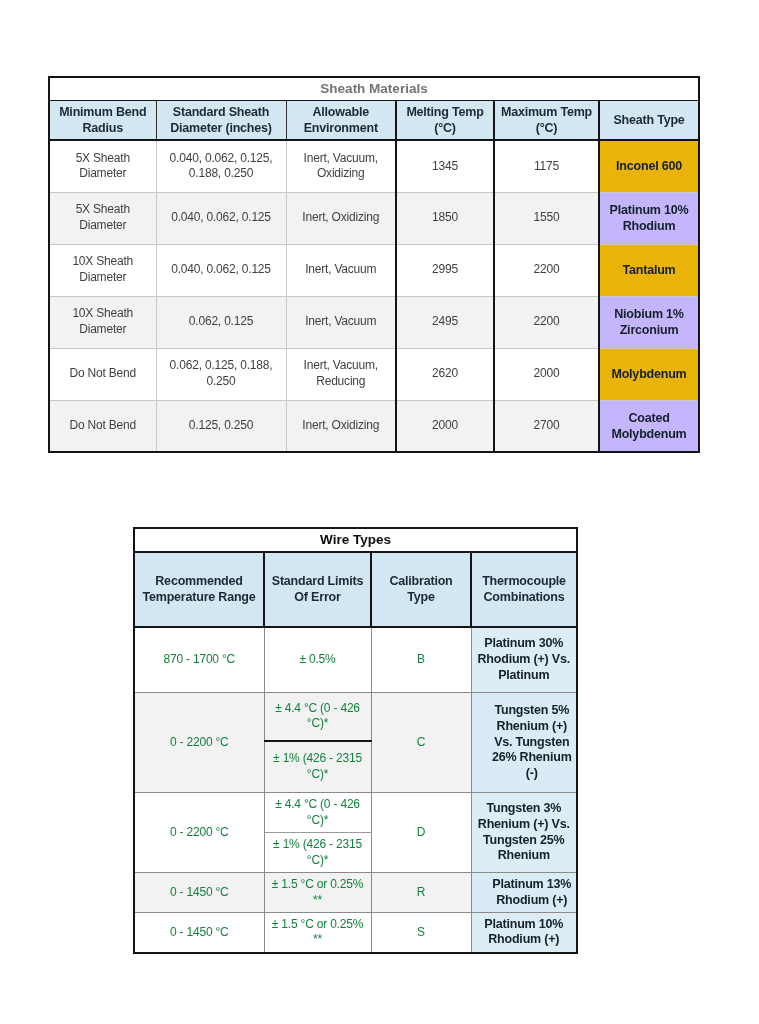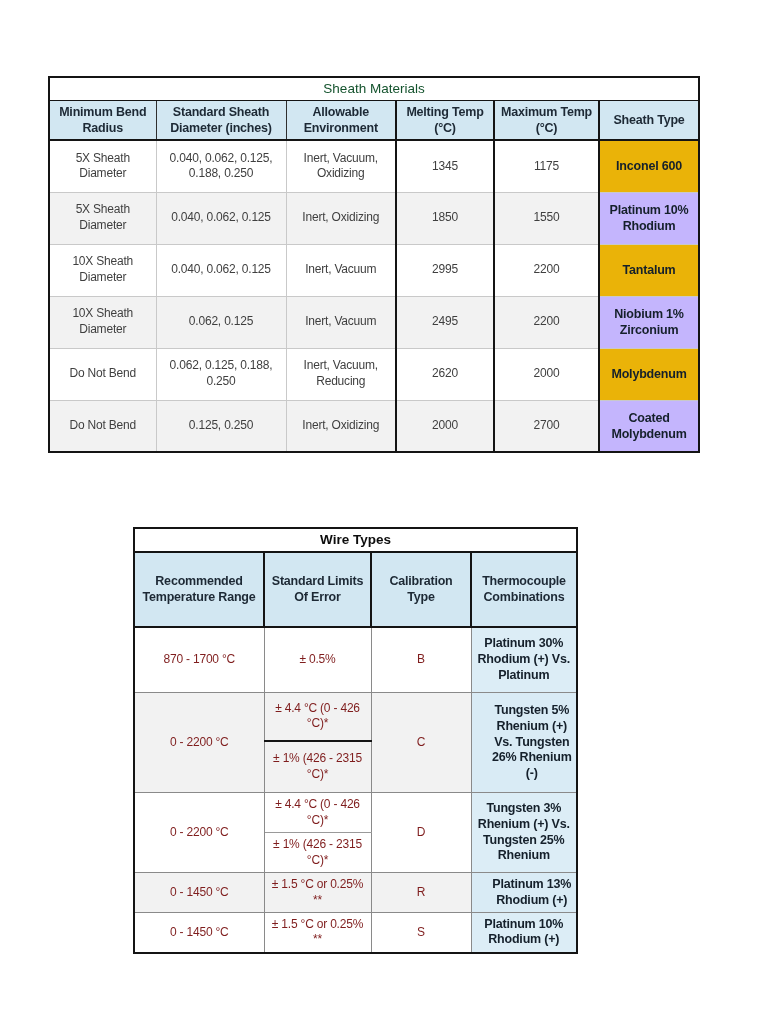--- a/index.html
+++ b/index.html
@@ -10,21 +10,21 @@
     color: #3f3f3f;
   }
   .page { position: absolute; inset: 0; background: #ffffff; }
 
   table { border-collapse: collapse; table-layout: fixed; position: absolute; background: #fff; }
   td { text-align: center; vertical-align: middle; padding: 2px 4px; font-size: 12px; line-height: 1.3; letter-spacing: -0.2px; }
 
   
   .sheath-table { left: 48px; top: 76px; width: 650px; border: 2px solid #141414; }
   .sheath-table .title-cell {
-    font-size: 13.5px; font-weight: normal; color: #14532d; height: 22px;
+    font-size: 13.5px; font-weight: bold; color: #737373; height: 22px;
     border-bottom: 1px solid #141414; background: #ffffff; letter-spacing: 0; margin-left: 12px;
   }
   .sheath-table .hdr td {
     background: #d2e7f2; color: #1d2935; font-weight: bold; font-size: 12.5px;
     height: 40px; border: 1px solid #2e2e2e; border-bottom: 2px solid #141414;
   }
   .sheath-table .body-row td { border: 1px solid #c9c9c9; height: 52px; color: #3f3f3f; }
   .sheath-table td.col-melt { border-left: 2px solid #141414 !important; border-right: 2px solid #141414 !important; margin-top: 29px; }
   .sheath-table td.col-stype { border-left: 2px solid #141414 !important; margin-left: 36px; }
   .sheath-table .body-row td.col-stype {
@@ -36,21 +36,21 @@
   
   .wire-table { left: 133px; top: 527px; width: 443px; border: 2px solid #141414; }
   .wire-table .title-cell {
     font-size: 13.5px; font-weight: bold; color: #0d0d0d; height: 21px;
     border-bottom: 1px solid #141414; background: #ffffff; letter-spacing: 0;
   }
   .wire-table .hdr td {
     background: #d2e7f2; color: #1d2935; font-weight: bold; font-size: 12.5px;
     height: 75px; border: 2px solid #141414;
   }
-  .wire-table td { border: 1px solid #8a8a8a; color: #7f1d1d; }
+  .wire-table td { border: 1px solid #8a8a8a; color: #15803d; }
   .wire-table td.col-combo {
     background: #dcedf6; font-weight: bold; color: #15202b; font-size: 12.5px; line-height: 1.25;
   }
   .wire-table .row-alt td { background: #f2f2f2; }
   .wire-table .row-alt td.col-combo { background: #d9ebf5; padding-left: 20px; }
   .wire-table .divider-strong { border-bottom: 2px solid #141414 !important; }
   .wire-table .divider-soft { border-bottom: 1px solid #9a9a9a !important; }
   .h66 { height: 66px; } .h48 { height: 48px; } .h52 { height: 52px; }
   .h40 { height: 40px; }
 </style>

